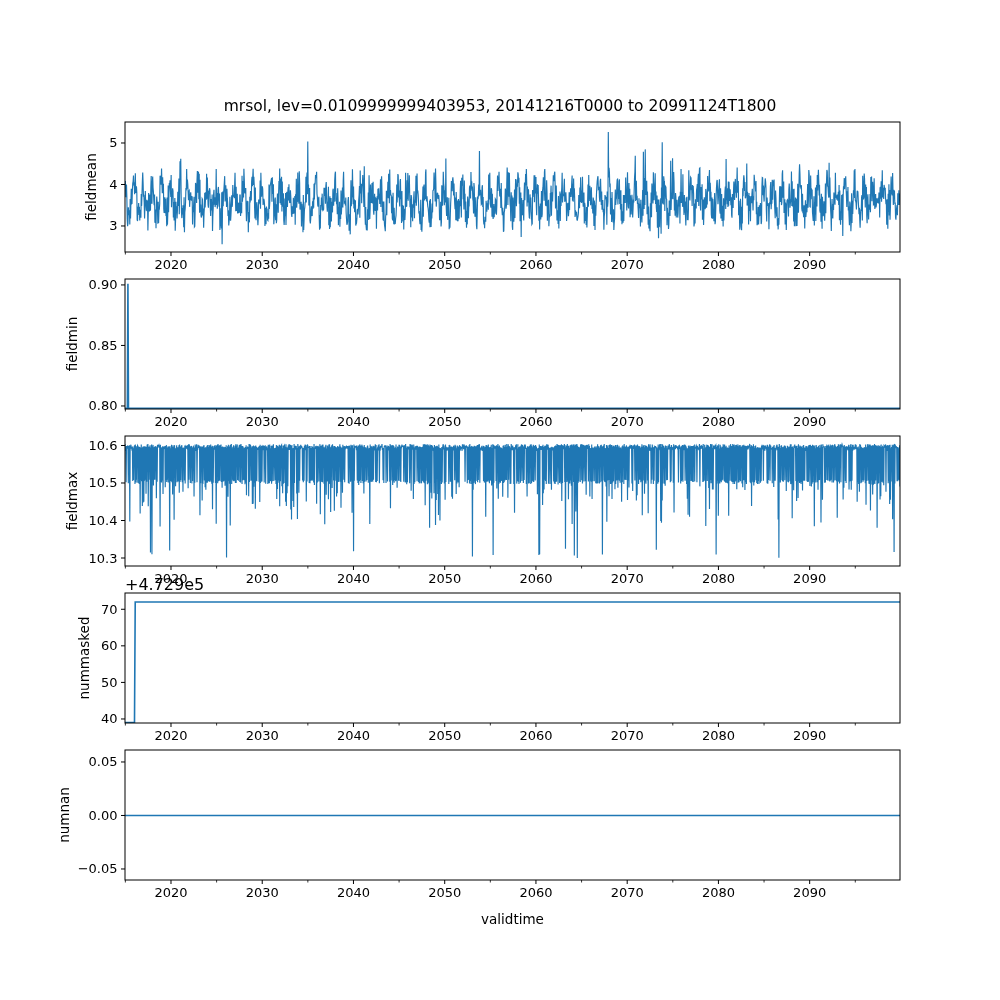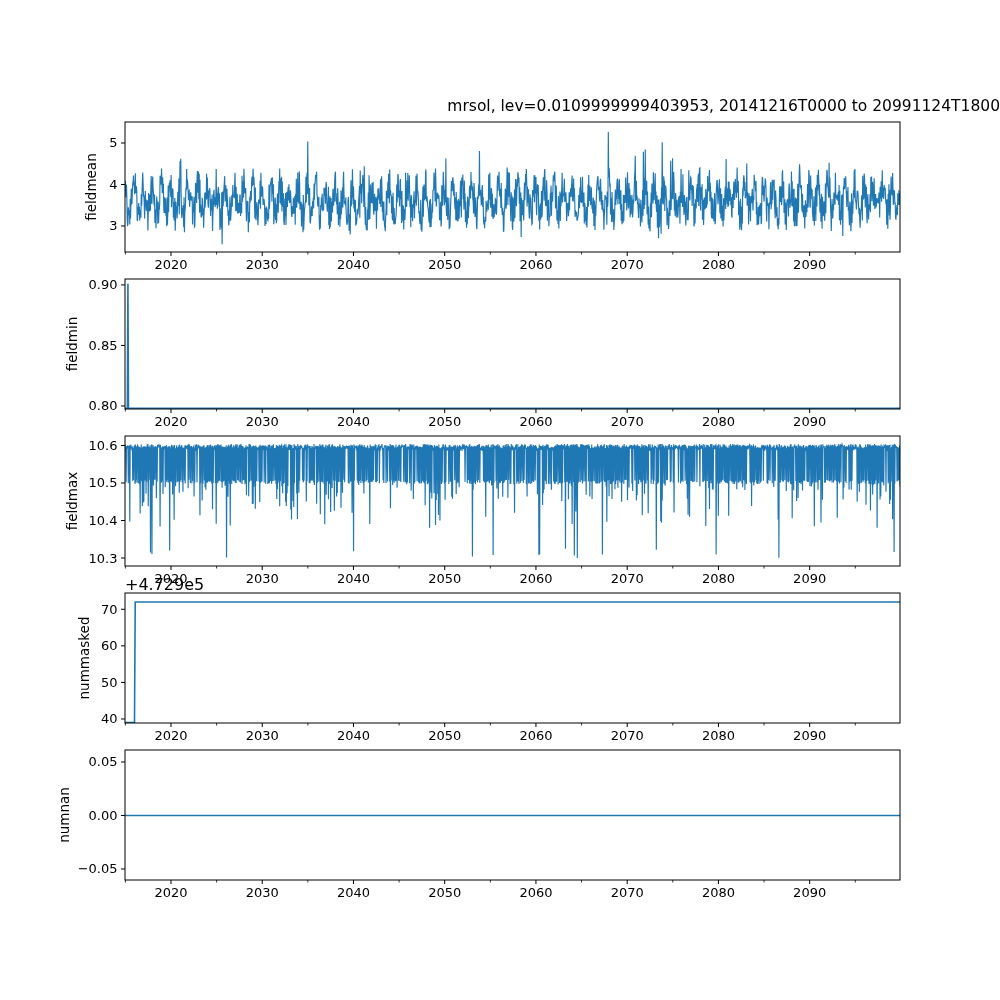--- a/index.html
+++ b/index.html
@@ -1,19 +1,19 @@
 <!DOCTYPE html>
 <html><head>
 <meta charset="utf-8">
 <style>
   html,body{margin:0;padding:0;background:#ffffff;}
   .fig{position:relative;width:1000px;height:1000px;background:#ffffff;
        font-family:"DejaVu Sans",sans-serif;color:#000;overflow:hidden;}
   .fig svg{position:absolute;left:0;top:0;}
-  .title{position:absolute;left:0;top:97px;width:1000px;text-align:right;
+  .title{position:absolute;left:0;top:97px;width:1000px;text-align:center;
          font-size:15.5px;white-space:nowrap;}
   .ylab{position:absolute;width:130px;height:18px;line-height:18px;text-align:center;
         transform:rotate(-90deg);font-size:13.5px;}
   .xlab{position:absolute;left:125px;top:911px;width:775px;text-align:center;font-size:13.5px;}
   .offset{position:absolute;left:125px;top:575px;font-size:16px;white-space:nowrap;}
 </style>
 </head>
 <body>
 
 <div class="fig">
@@ -216,13 +216,14 @@
 
   <div class="title">mrsol, lev=0.0109999999403953, 20141216T0000 to 20991124T1800</div>
 
   <div class="ylab" style="left:26px;top:178px;">fieldmean</div>
   <div class="ylab" style="left:7px;top:335px;">fieldmin</div>
   <div class="ylab" style="left:7px;top:492px;">fieldmax</div>
   <div class="ylab" style="left:19px;top:649px;">nummasked</div>
   <div class="ylab" style="left:-1px;top:806px;">numnan</div>
 
   <div class="offset">+4.729e5</div>
+  <div class="xlab">validtime</div>
 </div>
 
 </body></html>

